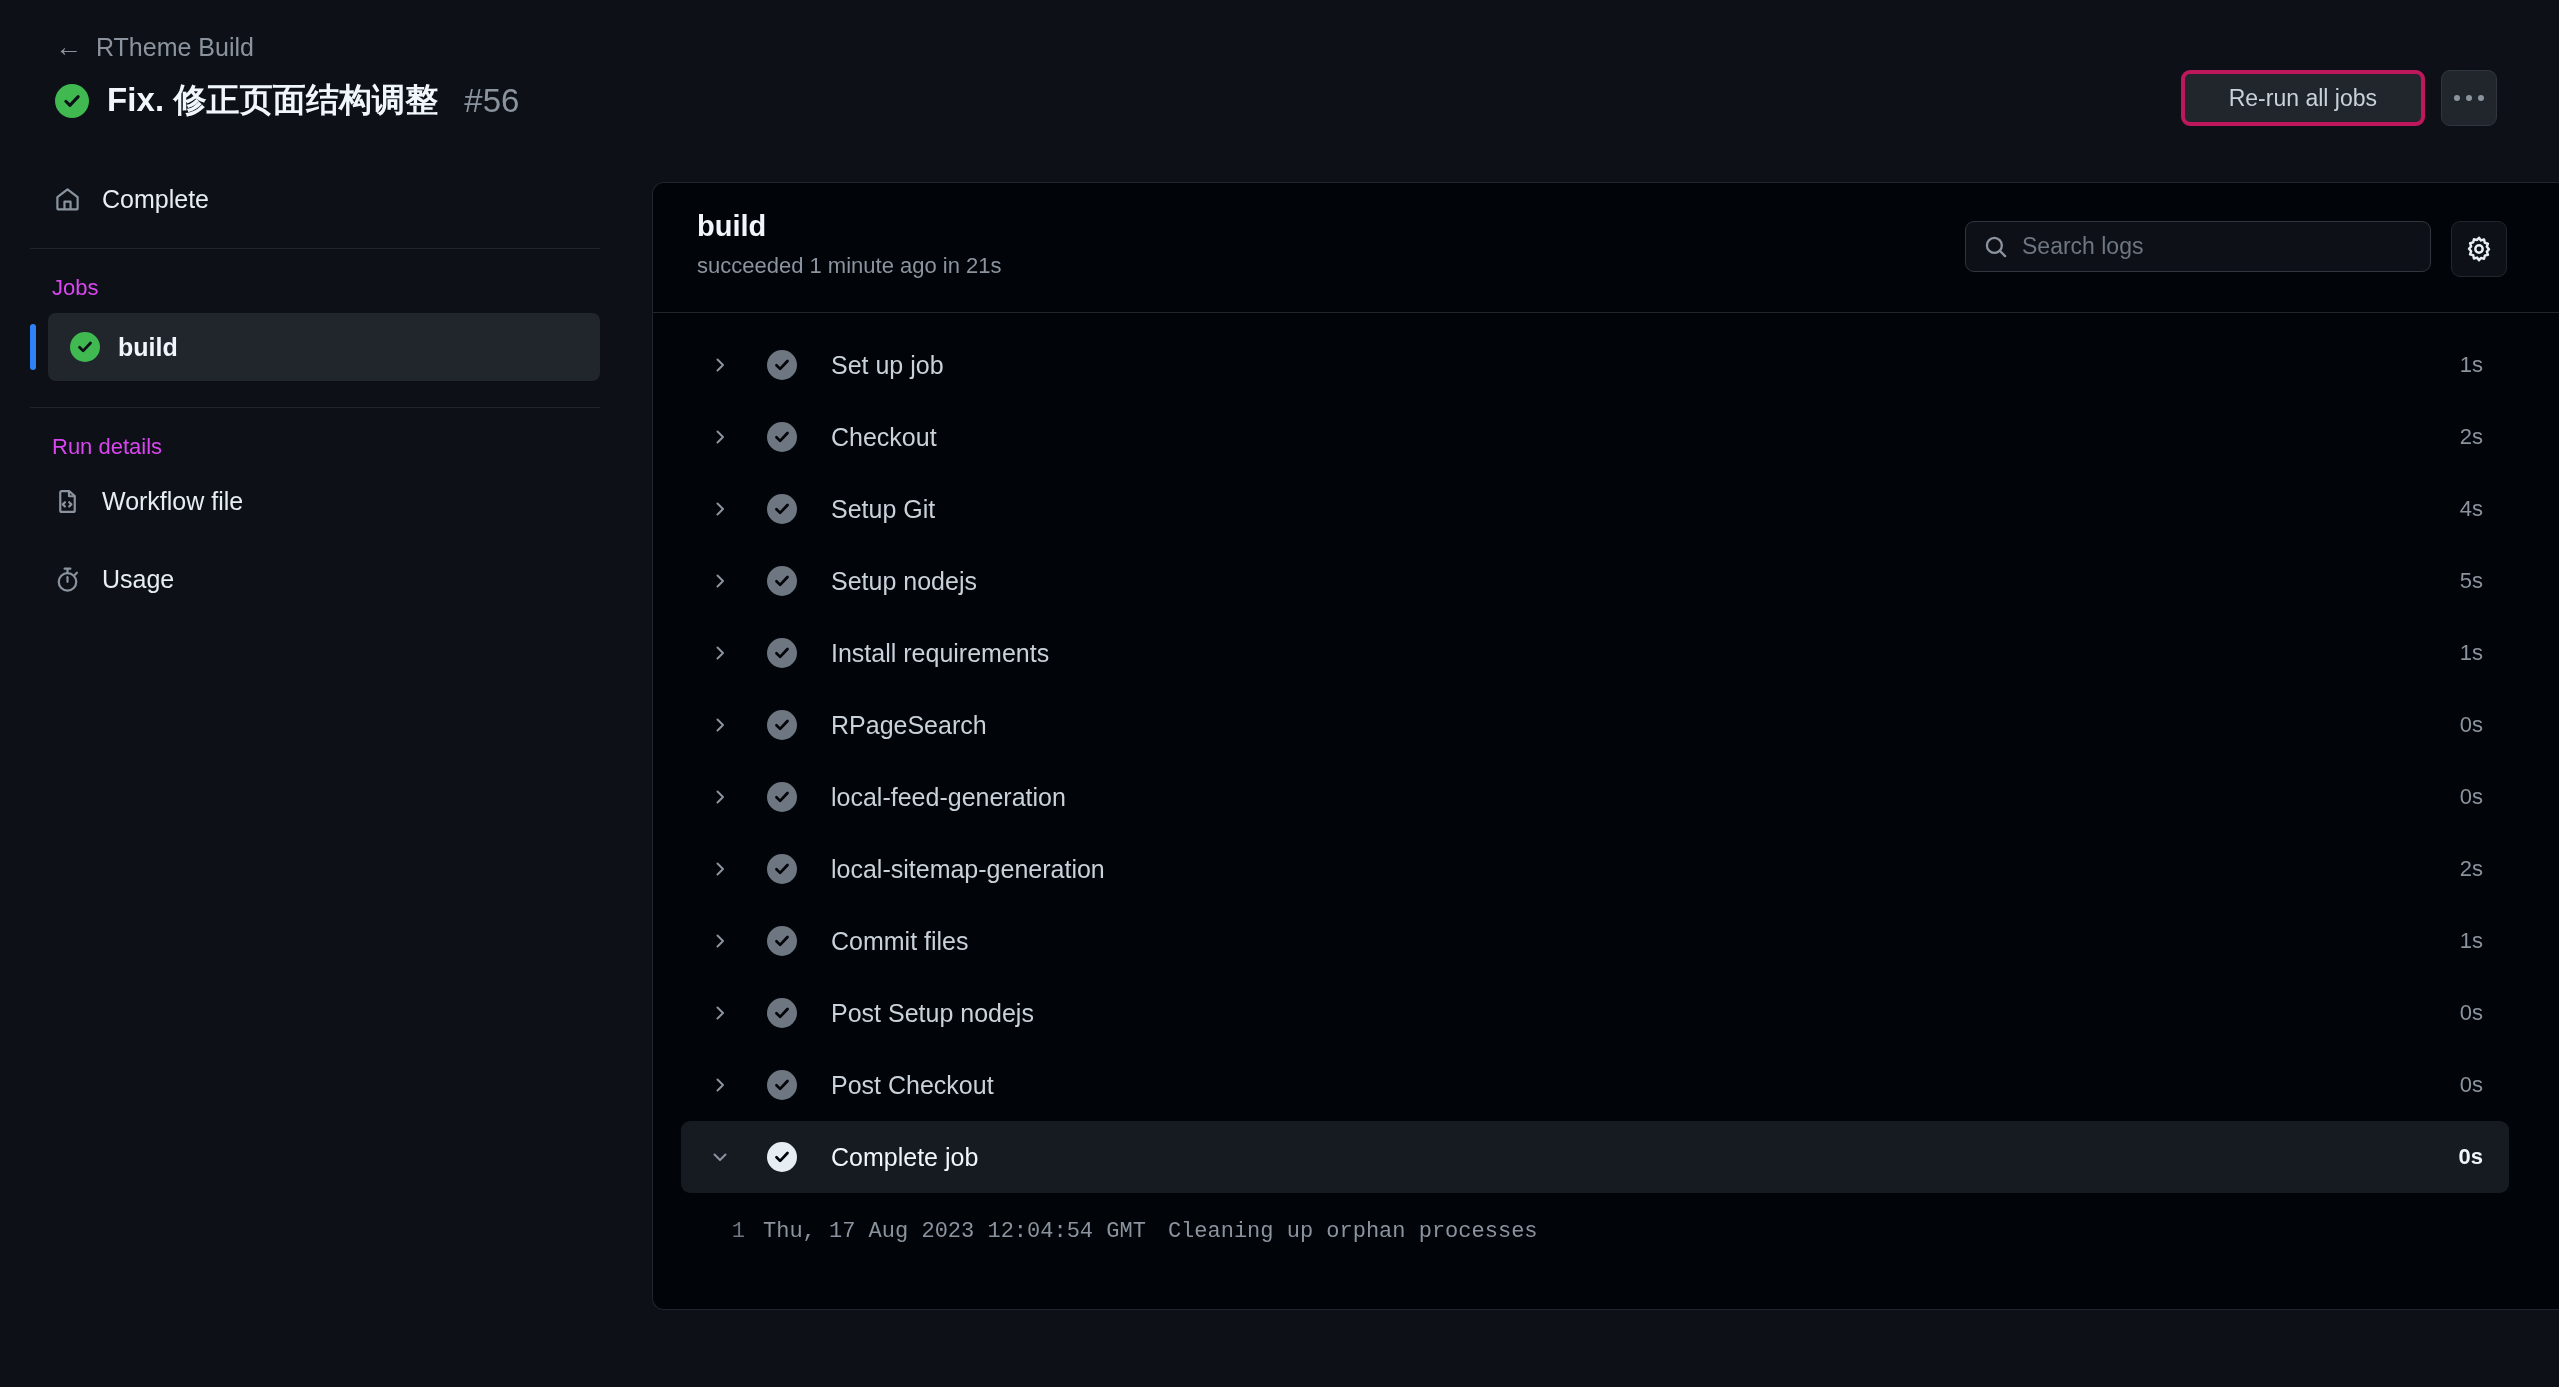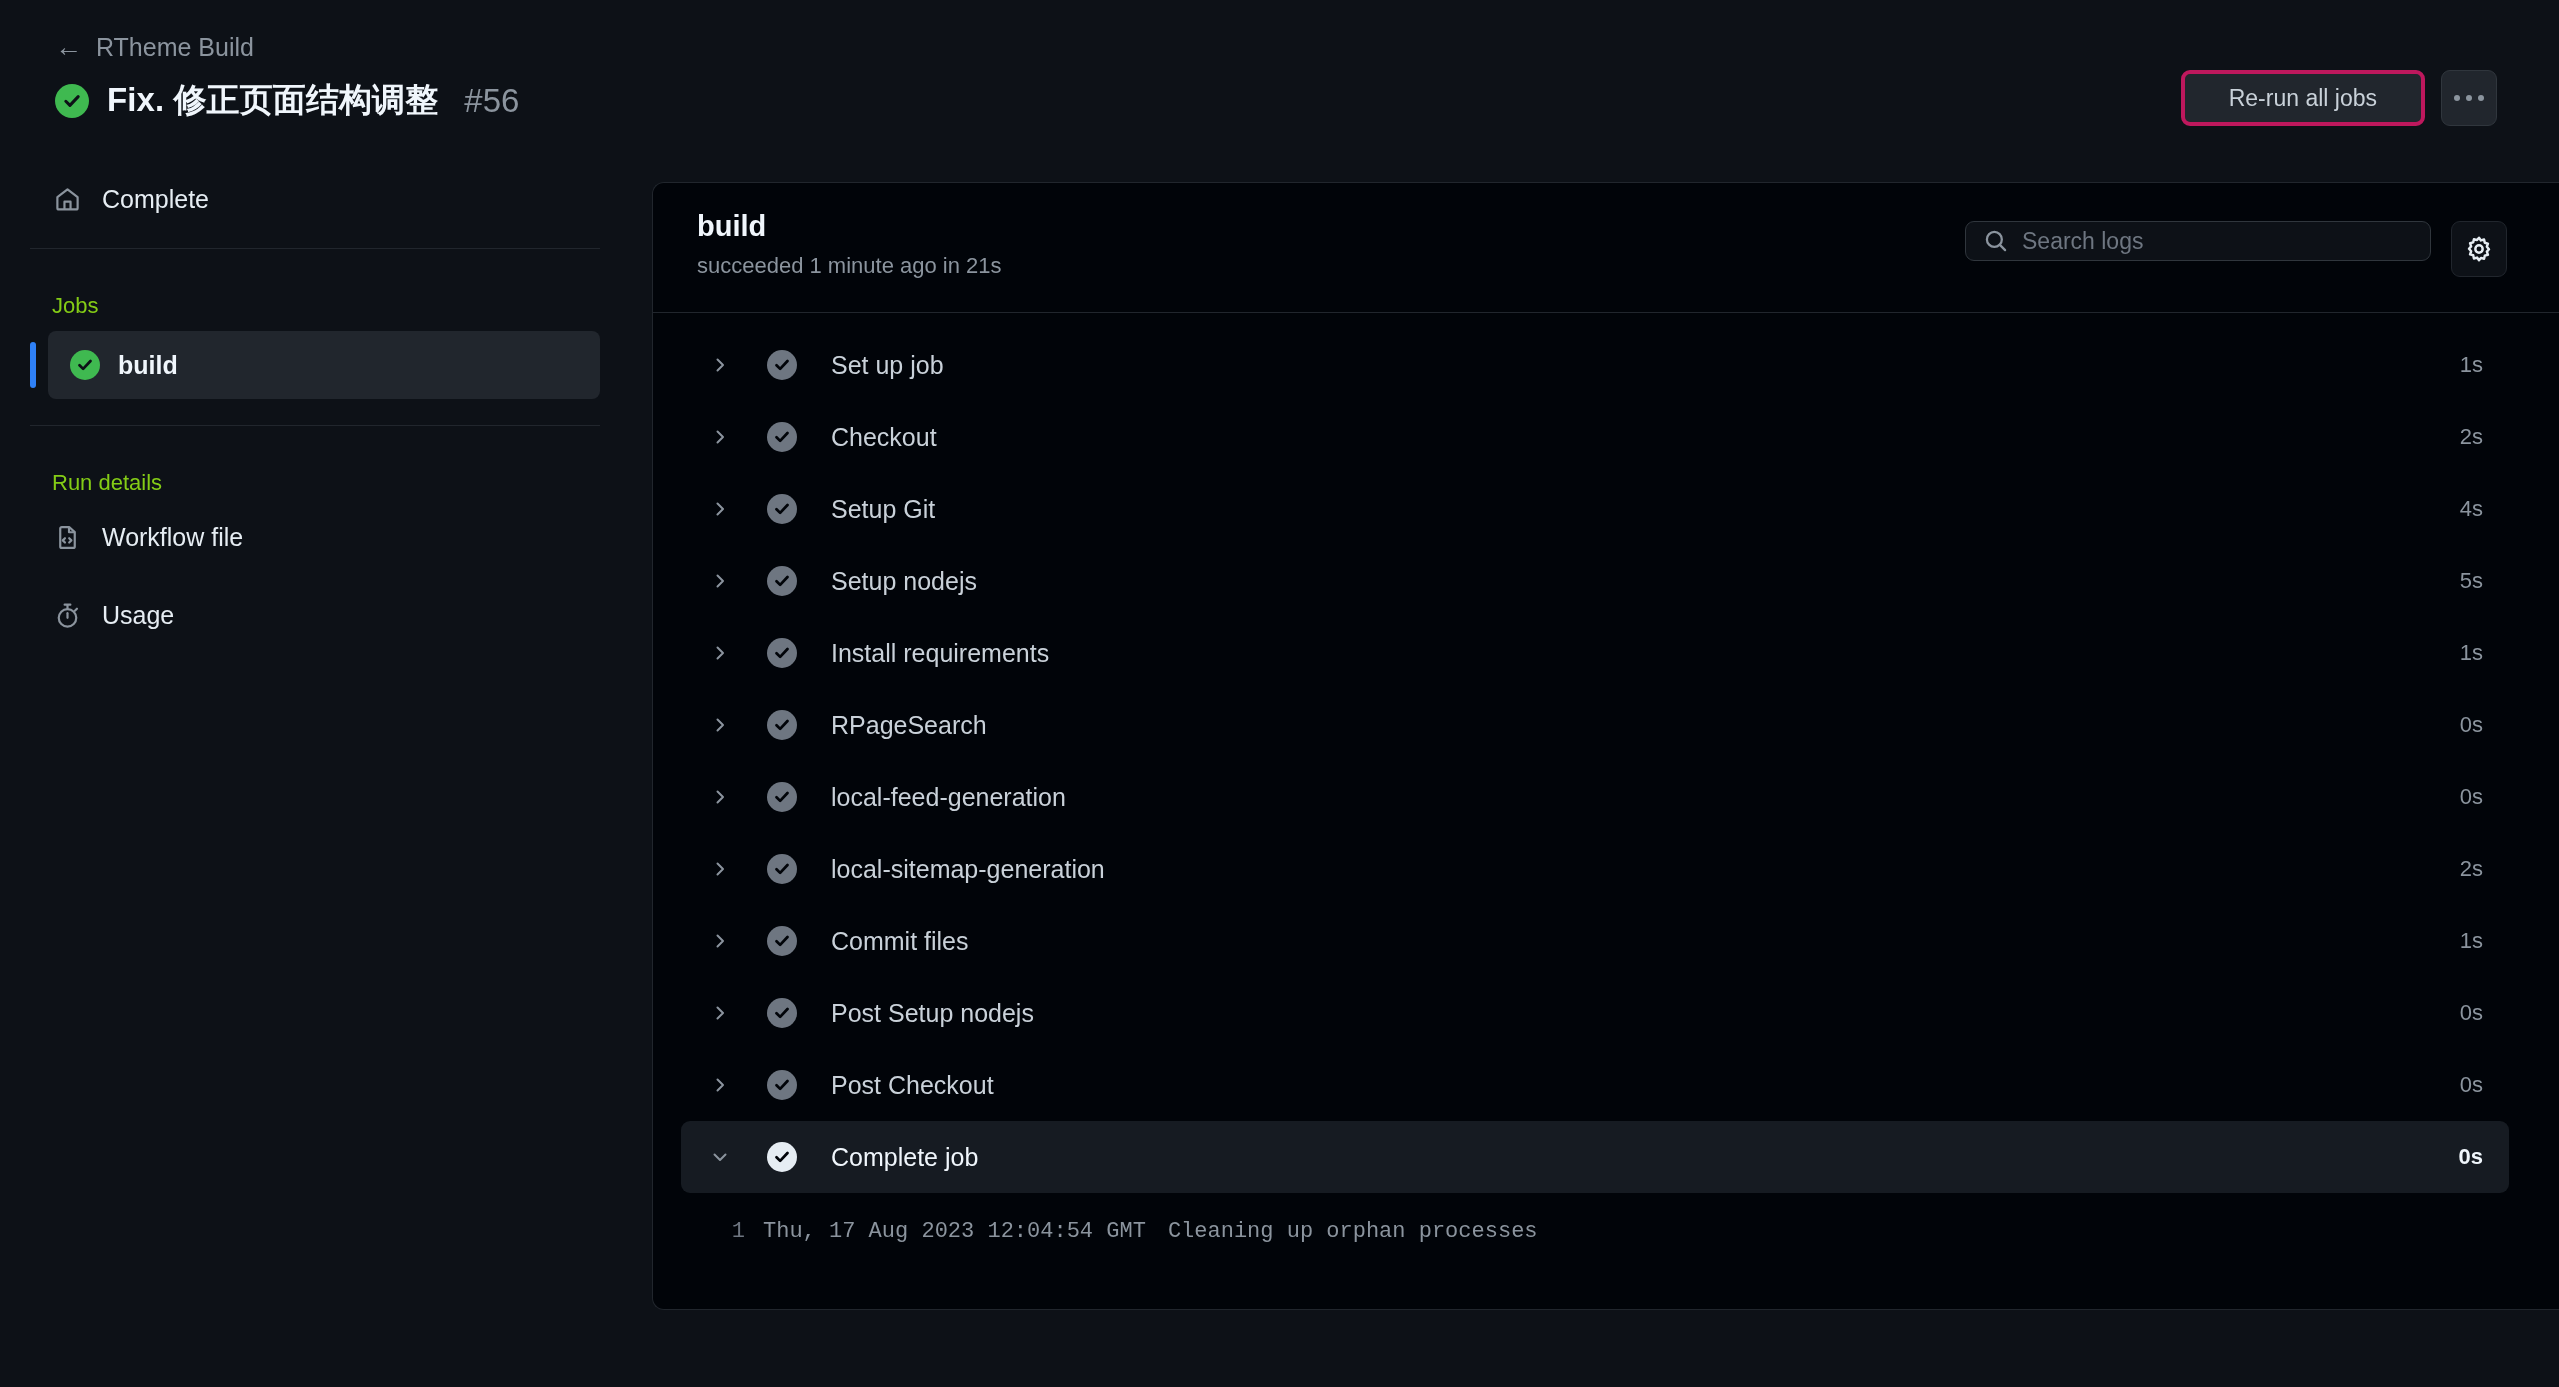--- a/index.html
+++ b/index.html
@@ -141,24 +141,24 @@
   }
   .side-icon svg { display: block; }
 
   .side-divider {
     height: 1px;
     background: #21262d;
     margin: 18px 30px 0 30px;
   }
 
   .side-section-label {
-    color: #84cc16;
+    color: #d946ef;
     font-size: 22px;
     padding-left: 52px;
-    margin-top: 44px;
+    margin-top: 26px;
   }
 
   #job-list { margin-top: 12px; position: relative; }
 
   .job-item {
     position: relative;
     display: flex;
     align-items: center;
     gap: 18px;
     height: 68px;
@@ -222,21 +222,21 @@
     position: absolute;
     left: 44px; top: 70px;
     font-size: 22px;
     color: #8b949e;
   }
 
   #log-search-wrap {
     position: absolute;
     right: 128px; top: 38px;
     width: 466px;
-    height: 40px;
+    height: 51px;
   }
   #log-search-input {
     width: 100%;
     height: 100%;
     background: #0d1117;
     border: 1px solid #30363d;
     border-radius: 9px;
     padding: 0 16px 0 56px;
     color: #e6edf3;
     font-size: 23px;

